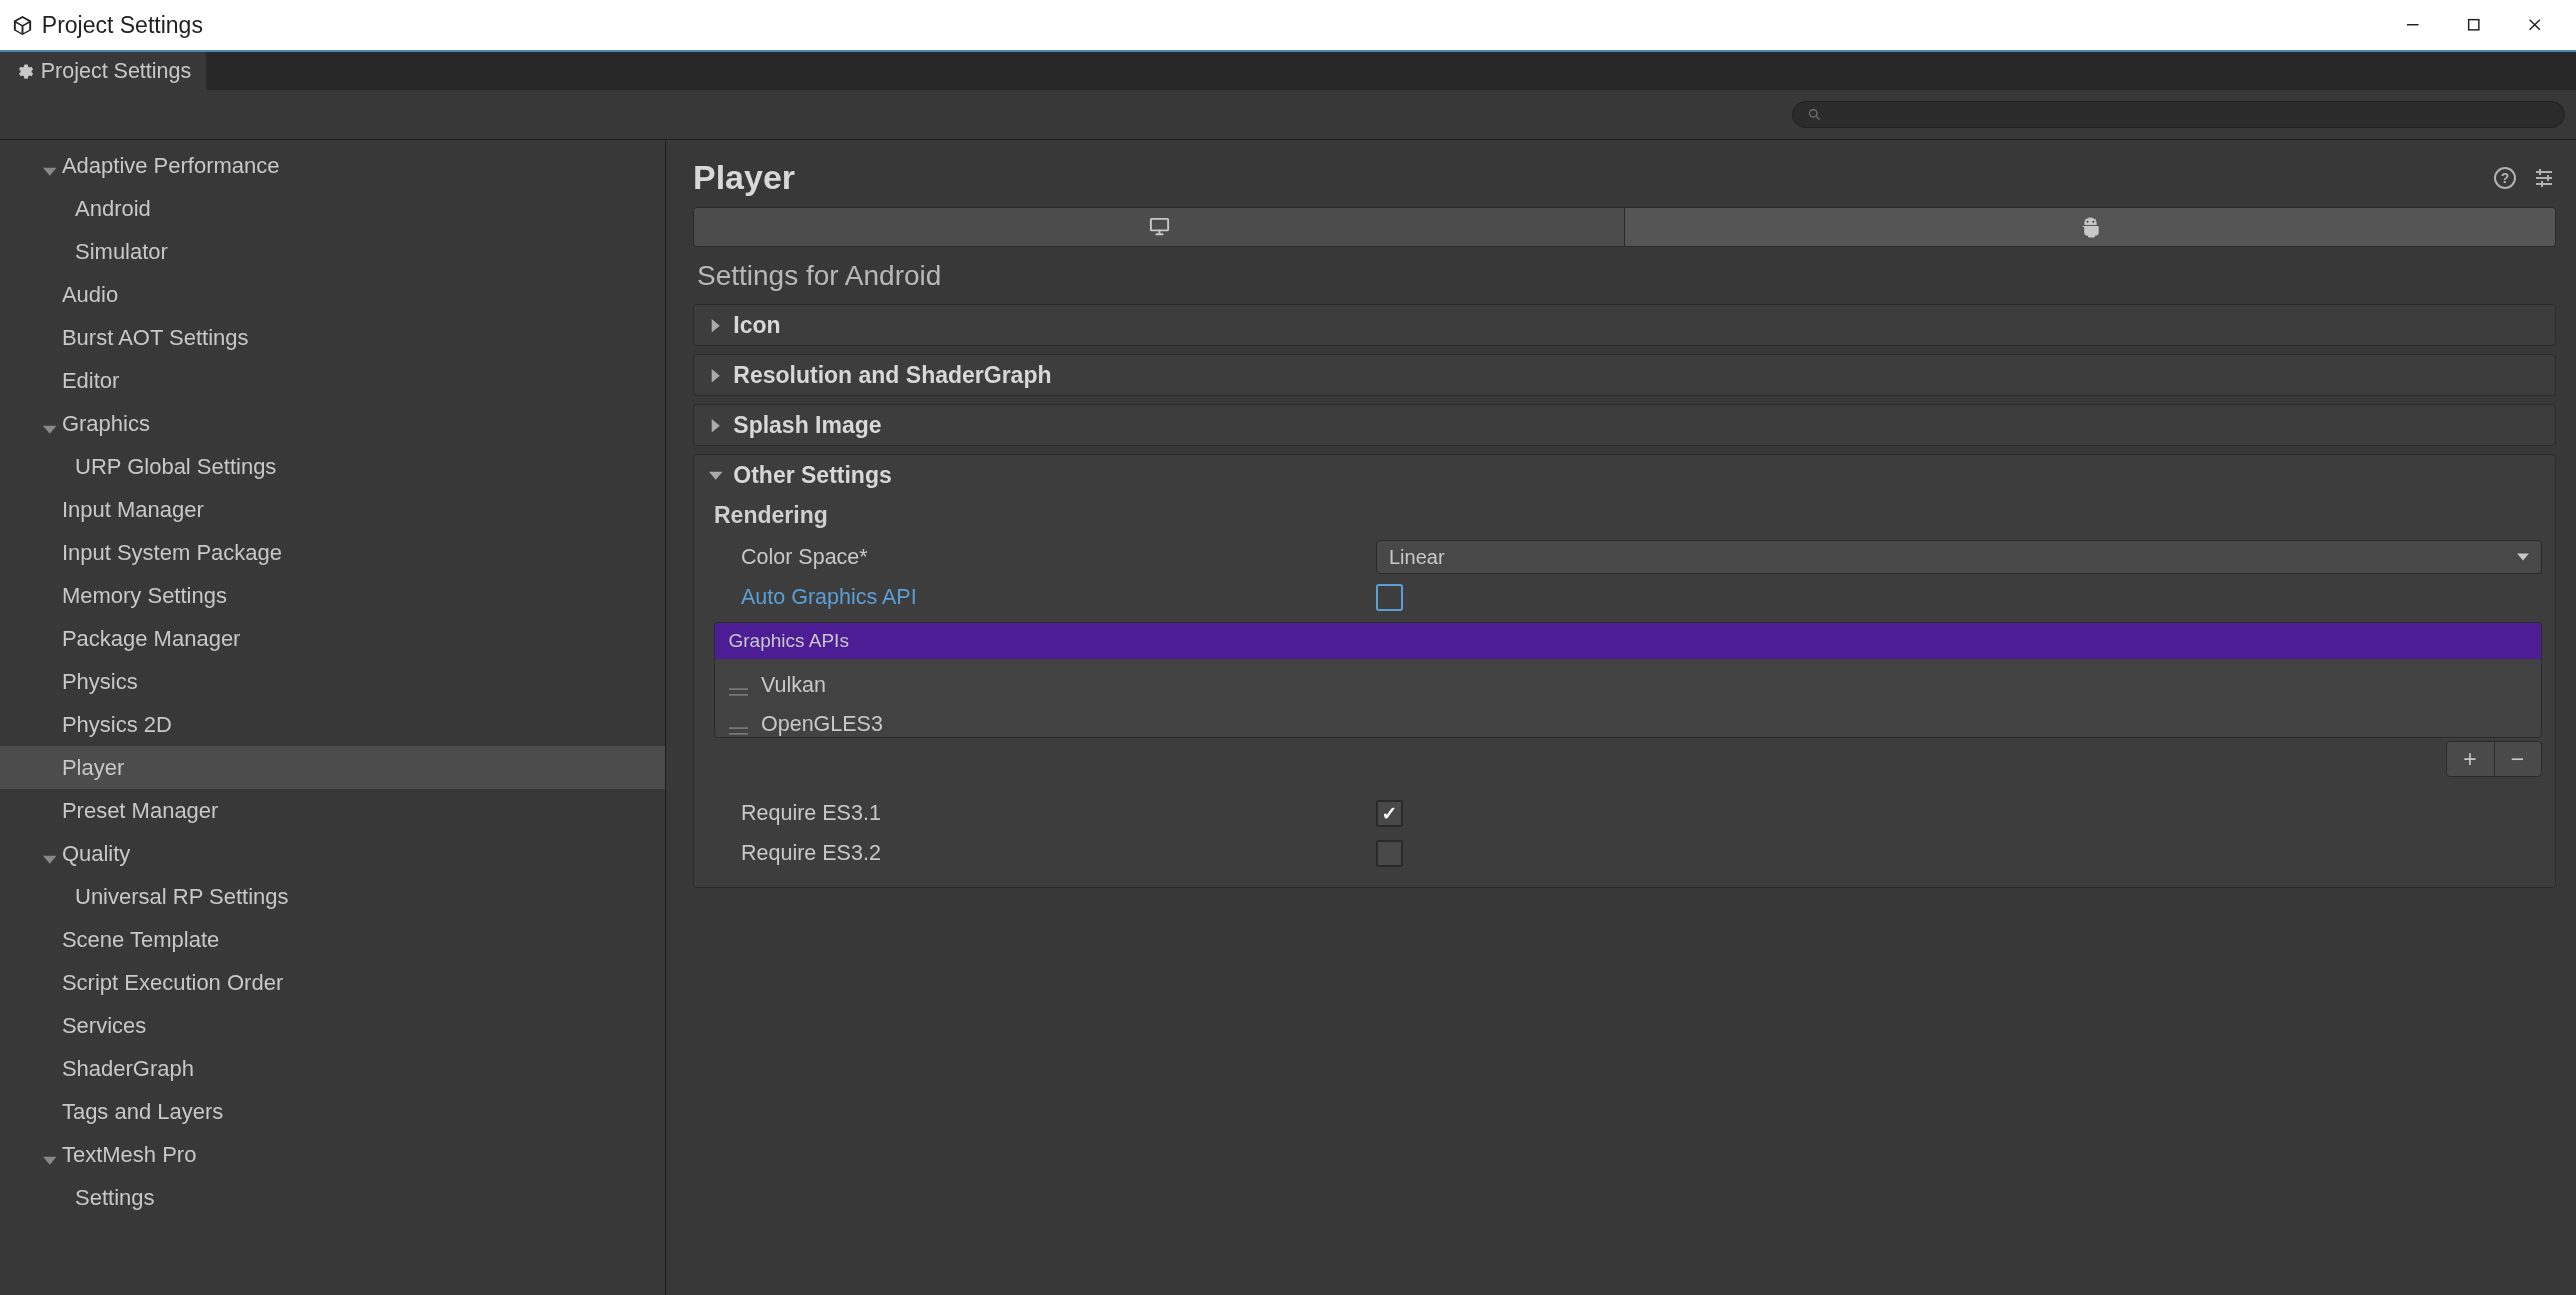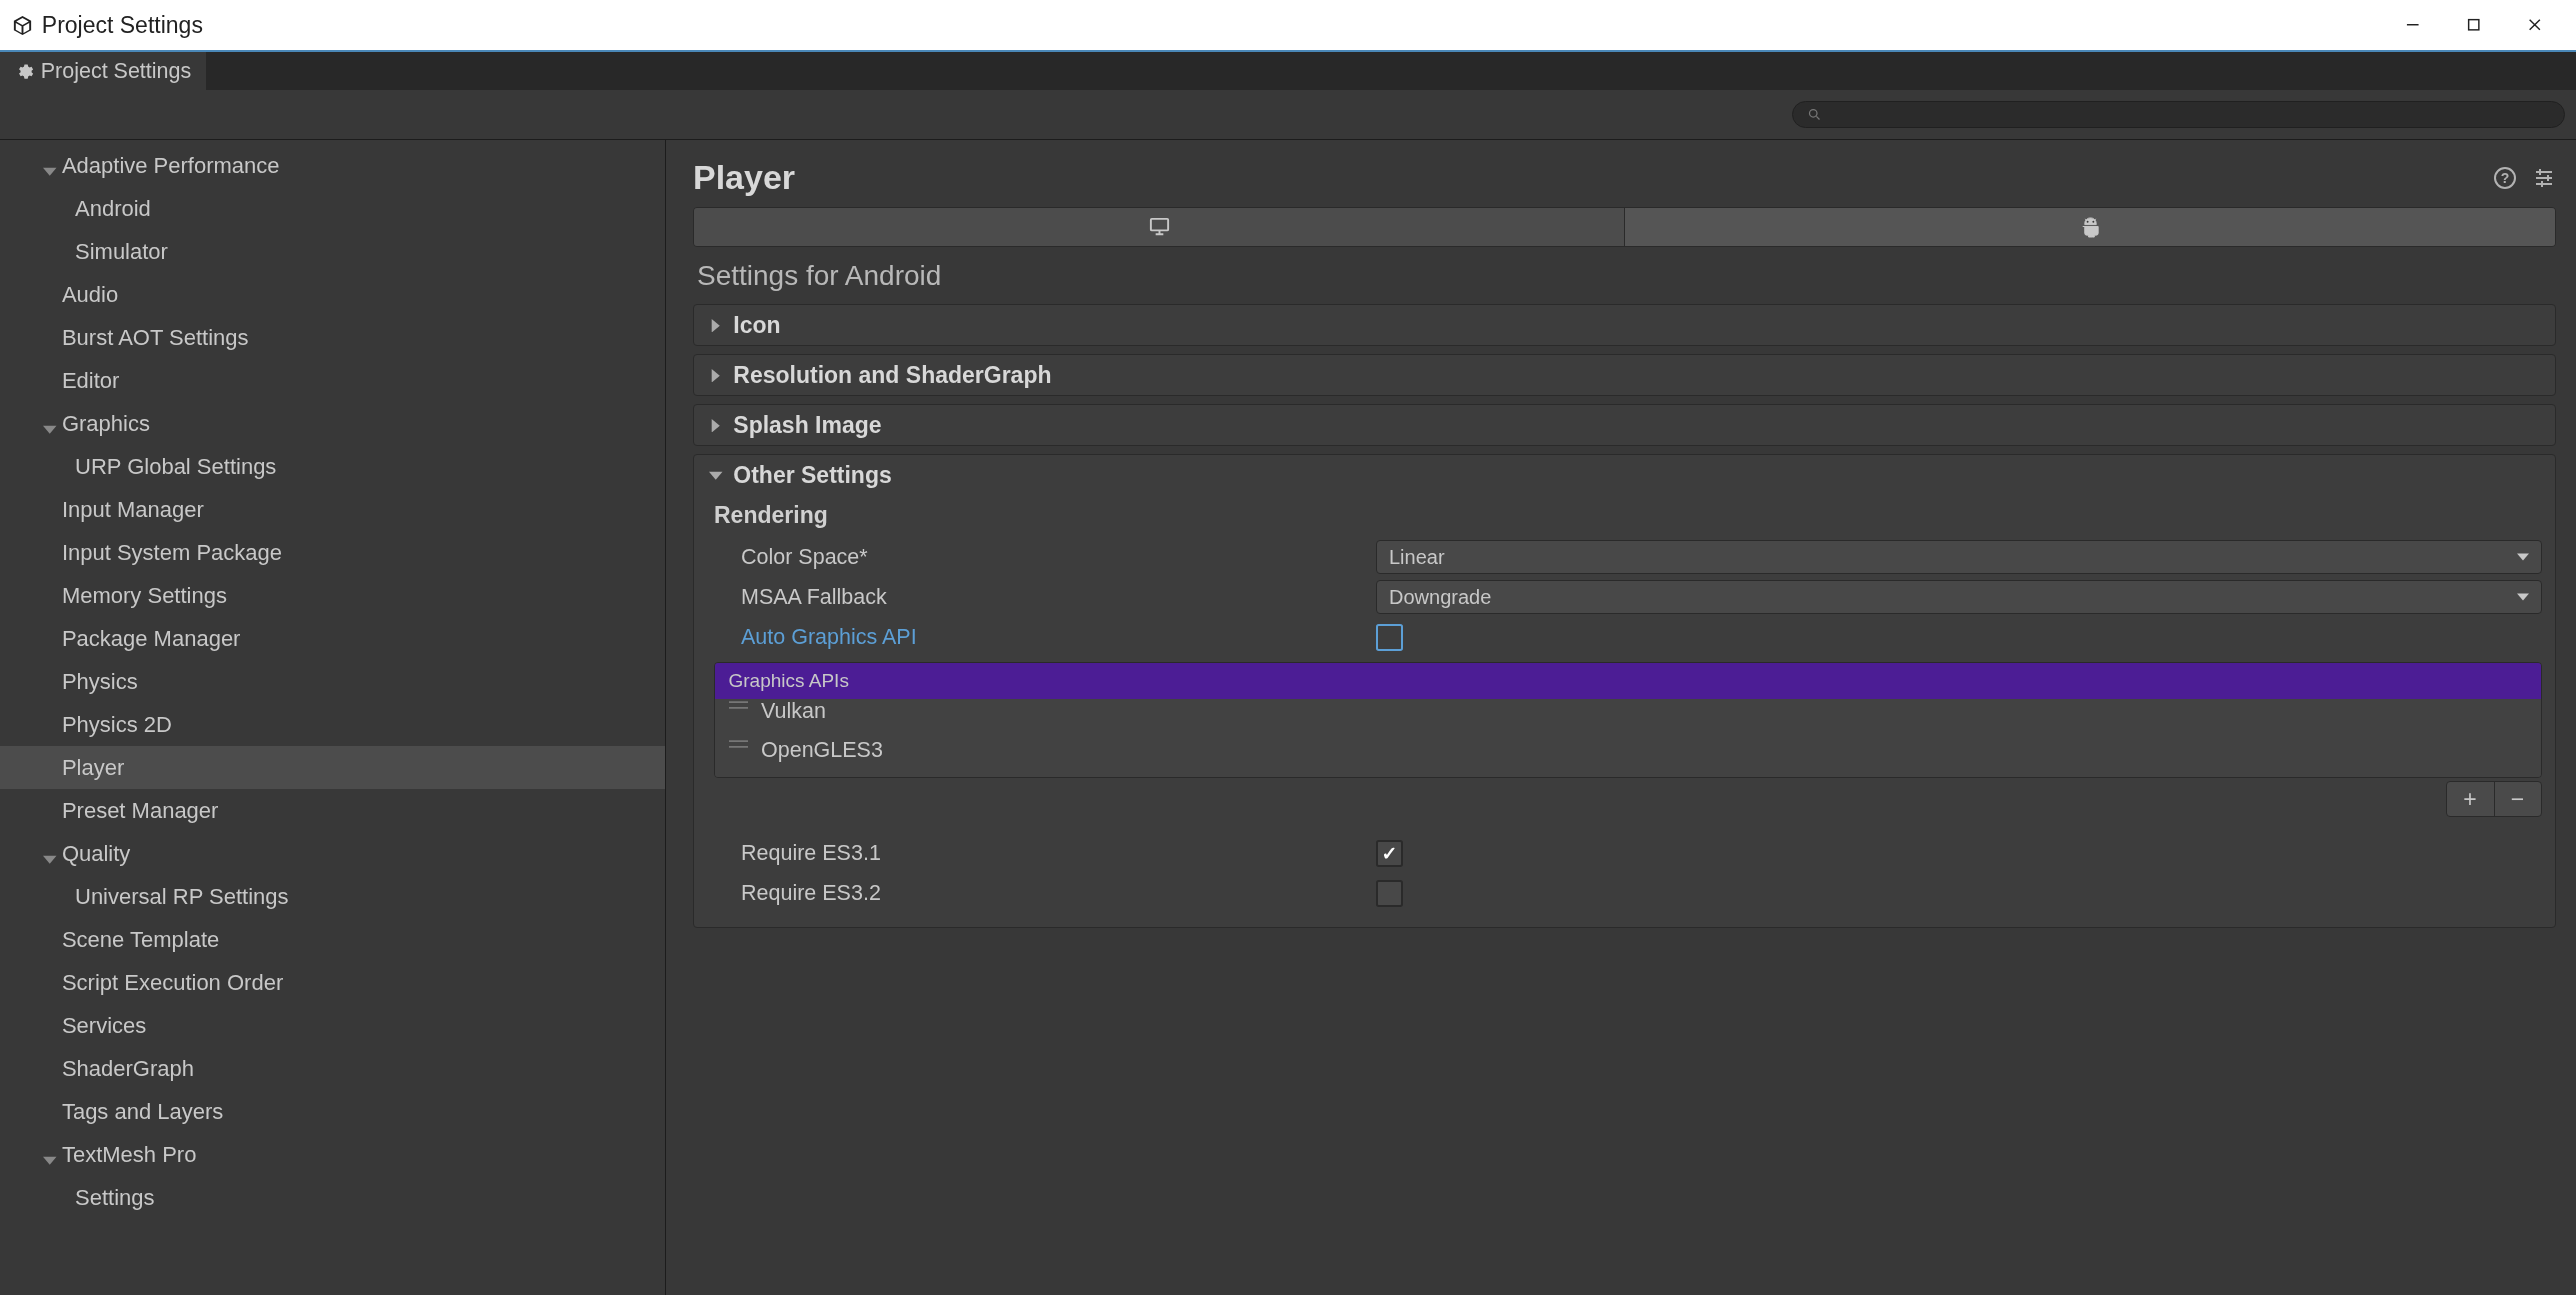--- a/index.html
+++ b/index.html
@@ -64,21 +64,21 @@
 .dropdown { background: #484848; border: 1.3px solid #2a2a2a; border-radius: 4px; height: 34px; display: flex; align-items: center; padding: 0 12px; font-size: 20px; cursor: pointer; }
 .dropdown .ddlabel { flex: 1; }
 .dropdown .ddarrow { width: 12px; height: 12px; }
 
 .checkbox { width: 27px; height: 27px; border: 2px solid #5c9fd6; border-radius: 2.7px; display: flex; align-items: center; justify-content: center; cursor: pointer; }
 .checkbox.plain { border-color: #2a2a2a; background: #484848; }
 .checkbox.checked::after { content: "✓"; color: #fff; font-size: 19px; font-weight: 700; }
 
 .listbox { border: 1.3px solid #2a2a2a; border-radius: 4px; margin: 5.4px 0 0 0; overflow: hidden; }
 .listbox-head { background: #4c1d95; height: 36px; display: flex; align-items: center; padding: 0 13.5px; font-size: 19px; }
-.listbox-item { background: #424242; height: 39px; display: flex; align-items: flex-start; padding: 0 13.5px; font-size: 21.5px; cursor: grab; }
+.listbox-item { background: #424242; height: 39px; display: flex; align-items: flex-end; padding: 0 13.5px; font-size: 21.5px; cursor: grab; }
 .listbox-item .grip { width: 19px; height: 12px; margin-right: 13.5px; opacity: .5; }
 .listbox-foot { display: flex; justify-content: flex-end; margin-top: 2.7px; }
 .listbox-foot .tray { background: #4a4a4a; border: 1.3px solid #2a2a2a; border-radius: 4px; display: flex; }
 .footbtn { width: 47px; height: 34px; display: flex; align-items: center; justify-content: center; cursor: pointer; font-size: 23px; }
 .footbtn + .footbtn { border-left: 1.3px solid #2a2a2a; }
 
 </style>
 </head>
 <body>
 
@@ -303,31 +303,20 @@
           <div class="ctrl">
             <div class="dropdown">
               <span class="ddlabel">Linear</span>
               <svg class="ddarrow" viewBox="0 0 10 10">
                   <path fill="#c8c8c8" d="M0 2l5 6 5-6z"></path>
                 </svg>
             </div>
           </div>
         </div>
 
-        <div class="field-row">
-          <div class="label">MSAA Fallback</div>
-          <div class="ctrl">
-            <div class="dropdown">
-              <span class="ddlabel">Downgrade</span>
-              <svg class="ddarrow" viewBox="0 0 10 10">
-                  <path fill="#c8c8c8" d="M0 2l5 6 5-6z"></path>
-                </svg>
-            </div>
-          </div>
-        </div>
 
         <div class="field-row">
           <div class="label highlight">Auto Graphics API</div>
           <div class="ctrl">
               <div class="checkbox"></div>
             </div>
         </div>
 
         <div class="listbox">
           <div class="listbox-head">Graphics APIs</div>

